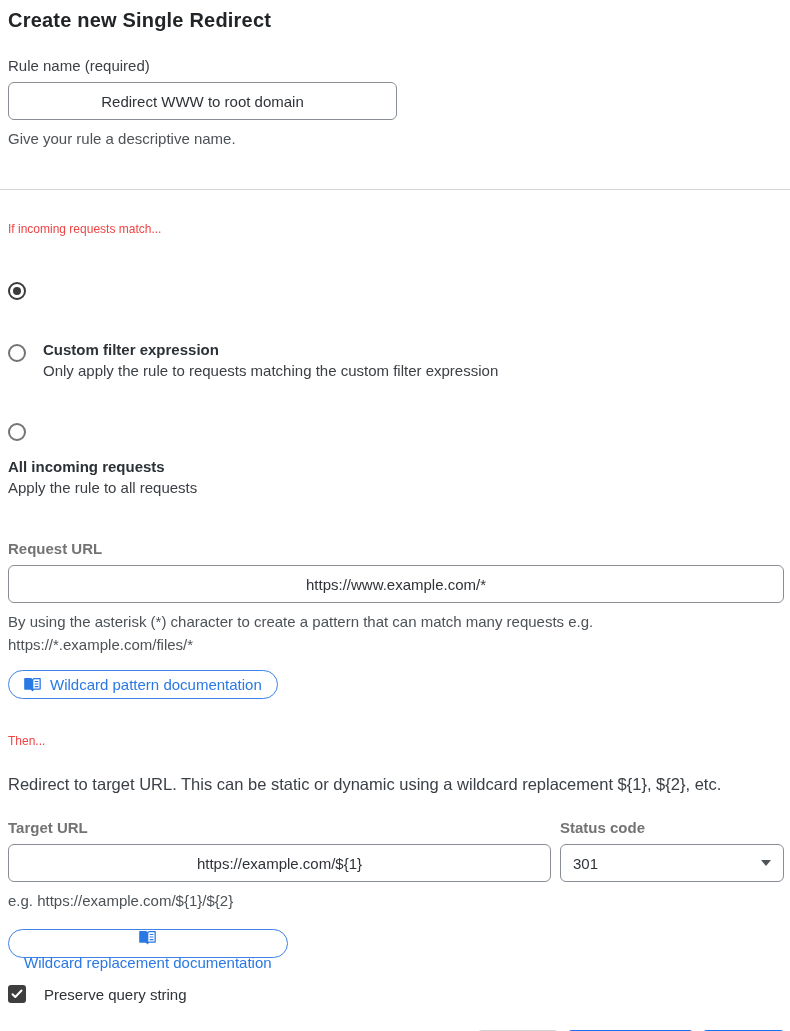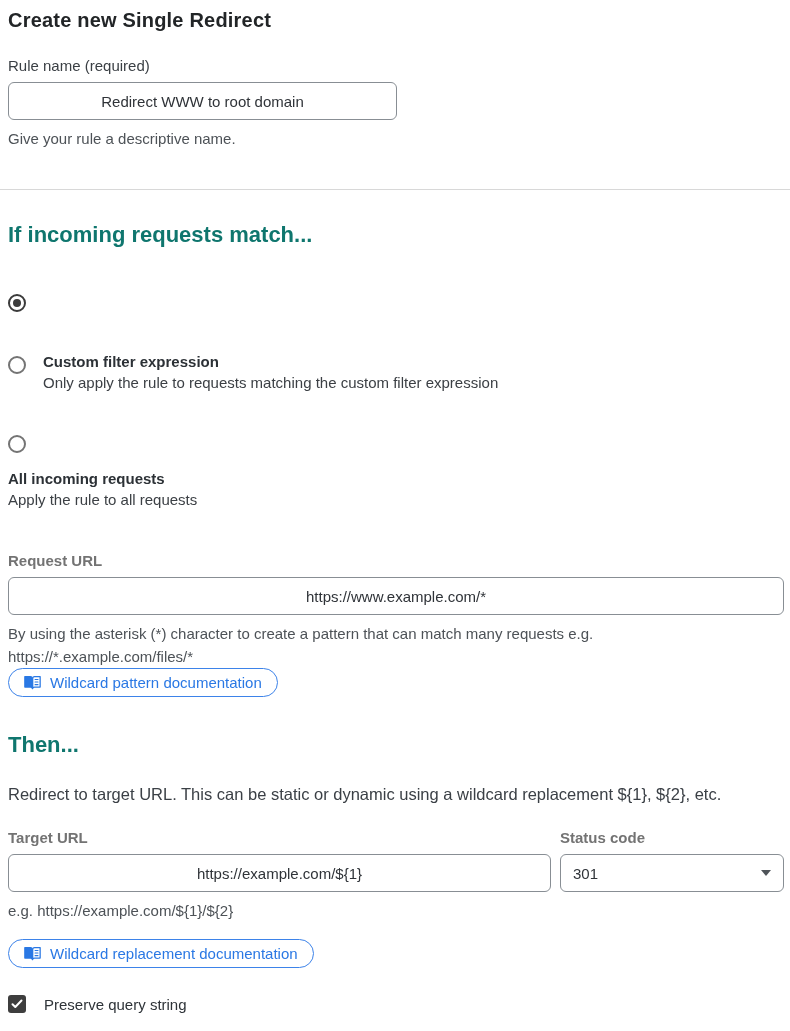--- a/index.html
+++ b/index.html
@@ -51,23 +51,23 @@
     line-height: 23px;
   }
 
   .divider {
     border: none;
     border-top: 1px solid #d8d8d8;
     margin: 39px -6px 0 -8px;
   }
 
   .section-heading {
-    font-size: 22px;
-    font-weight: 700;
-    color: #0f766e;
+    font-size: 12px;
+    font-weight: 400;
+    color: #ef4444;
     margin-top: 32px;
   }
 
   .radio-group { margin-top: 43px; }
   .radio-item {
     display: flex;
     align-items: flex-start;
     gap: 17px;
     margin-bottom: 41px;
     cursor: pointer;
@@ -94,20 +94,21 @@
   }
   .radio-label { font-size: 15px; font-weight: 700; color: #2c3136; margin-bottom: 4px; }
   .radio-desc { font-size: 15px; color: #3c4045; }
 
   .request-block { margin-top: 44px; }
 
   .doc-btn {
     display: inline-flex;
     align-items: center;
     gap: 9px;
+    margin-top: 14px;
     height: 29px;
     padding: 0 15px;
     background: #fff;
     border: 1px solid #3d83e9;
     border-radius: 15px;
     color: #2a78e4;
     font-family: "Liberation Sans", sans-serif;
     font-size: 15px;
     cursor: pointer;
   }
@@ -141,21 +142,21 @@
     background: #fff;
     cursor: pointer;
   }
   .select-arrow {
     width: 0; height: 0;
     border-left: 5px solid transparent;
     border-right: 5px solid transparent;
     border-top: 6px solid #4f5459;
   }
 
-  .doc-btn-2 { margin-top: 17px; }
+  .doc-btn-2 { margin-top: 17px; flex-direction: column; }
 
   .checkbox-row {
     display: flex;
     align-items: center;
     gap: 18px;
     margin-top: 27px;
     cursor: pointer;
   }
   .checkbox {
     width: 18px; height: 18px;

